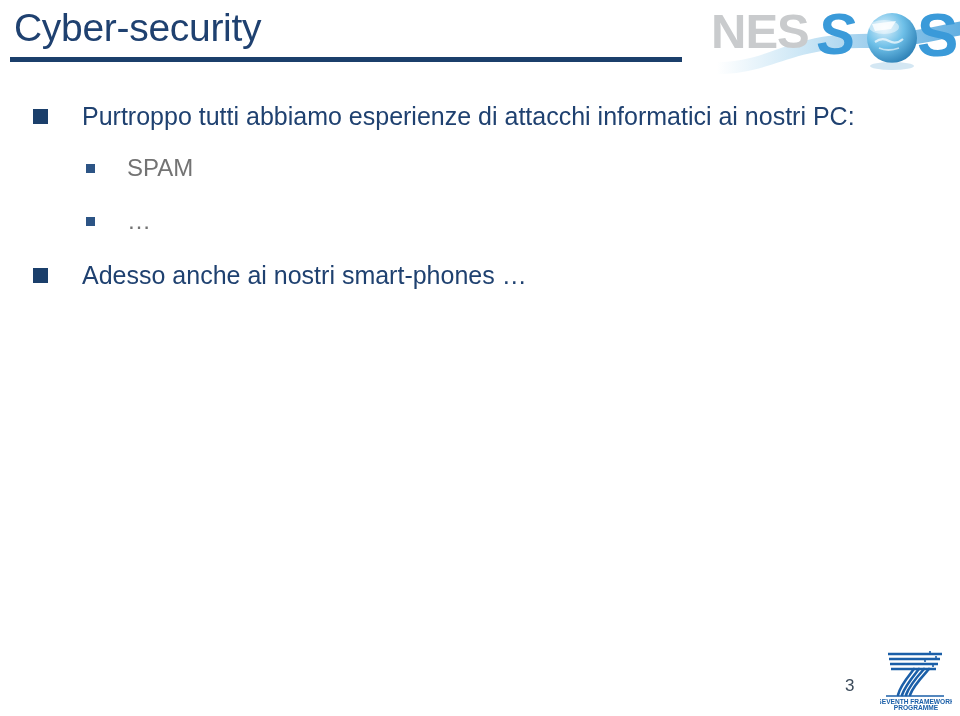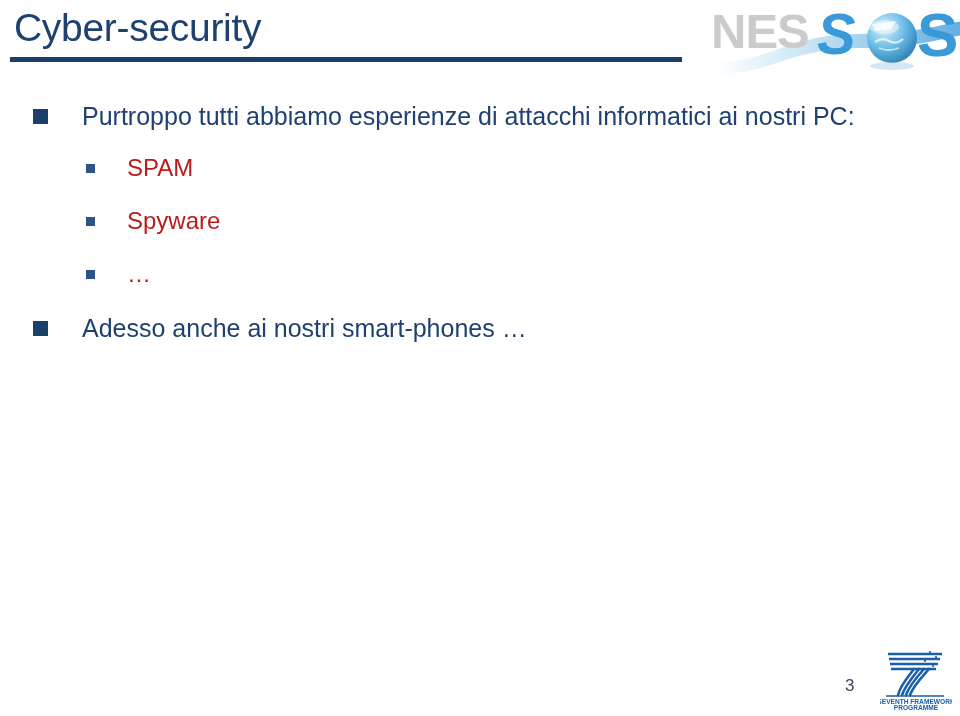--- a/index.html
+++ b/index.html
@@ -67,21 +67,21 @@
     position: absolute;
     left: 33px;
     top: 9px;
     width: 15px;
     height: 15px;
     background: #1b3f6b;
   }
   .bullet-l2 {
     position: relative;
     padding-left: 127px;
-    color: #b91c1c;
+    color: #737373;
     font-size: 24px;
     line-height: 30px;
     margin-bottom: 23px;
   }
   .bullet-l2 .marker {
     position: absolute;
     left: 86px;
     top: 11px;
     width: 9px;
     height: 9px;
@@ -155,24 +155,20 @@
       <span>Purtroppo tutti abbiamo esperienze di attacchi informatici ai nostri PC:</span>
     </div>
 
     <div id="sub-list">
       <div class="bullet-l2">
         <span class="marker"></span>
         <span>SPAM</span>
       </div>
       <div class="bullet-l2">
         <span class="marker"></span>
-        <span>Spyware</span>
-      </div>
-      <div class="bullet-l2">
-        <span class="marker"></span>
         <span>…</span>
       </div>
     </div>
 
     <div id="tail-list">
       <div class="bullet-l1 tail">
         <span class="marker"></span>
         <span>Adesso anche ai nostri smart-phones …</span>
       </div>
     </div>

